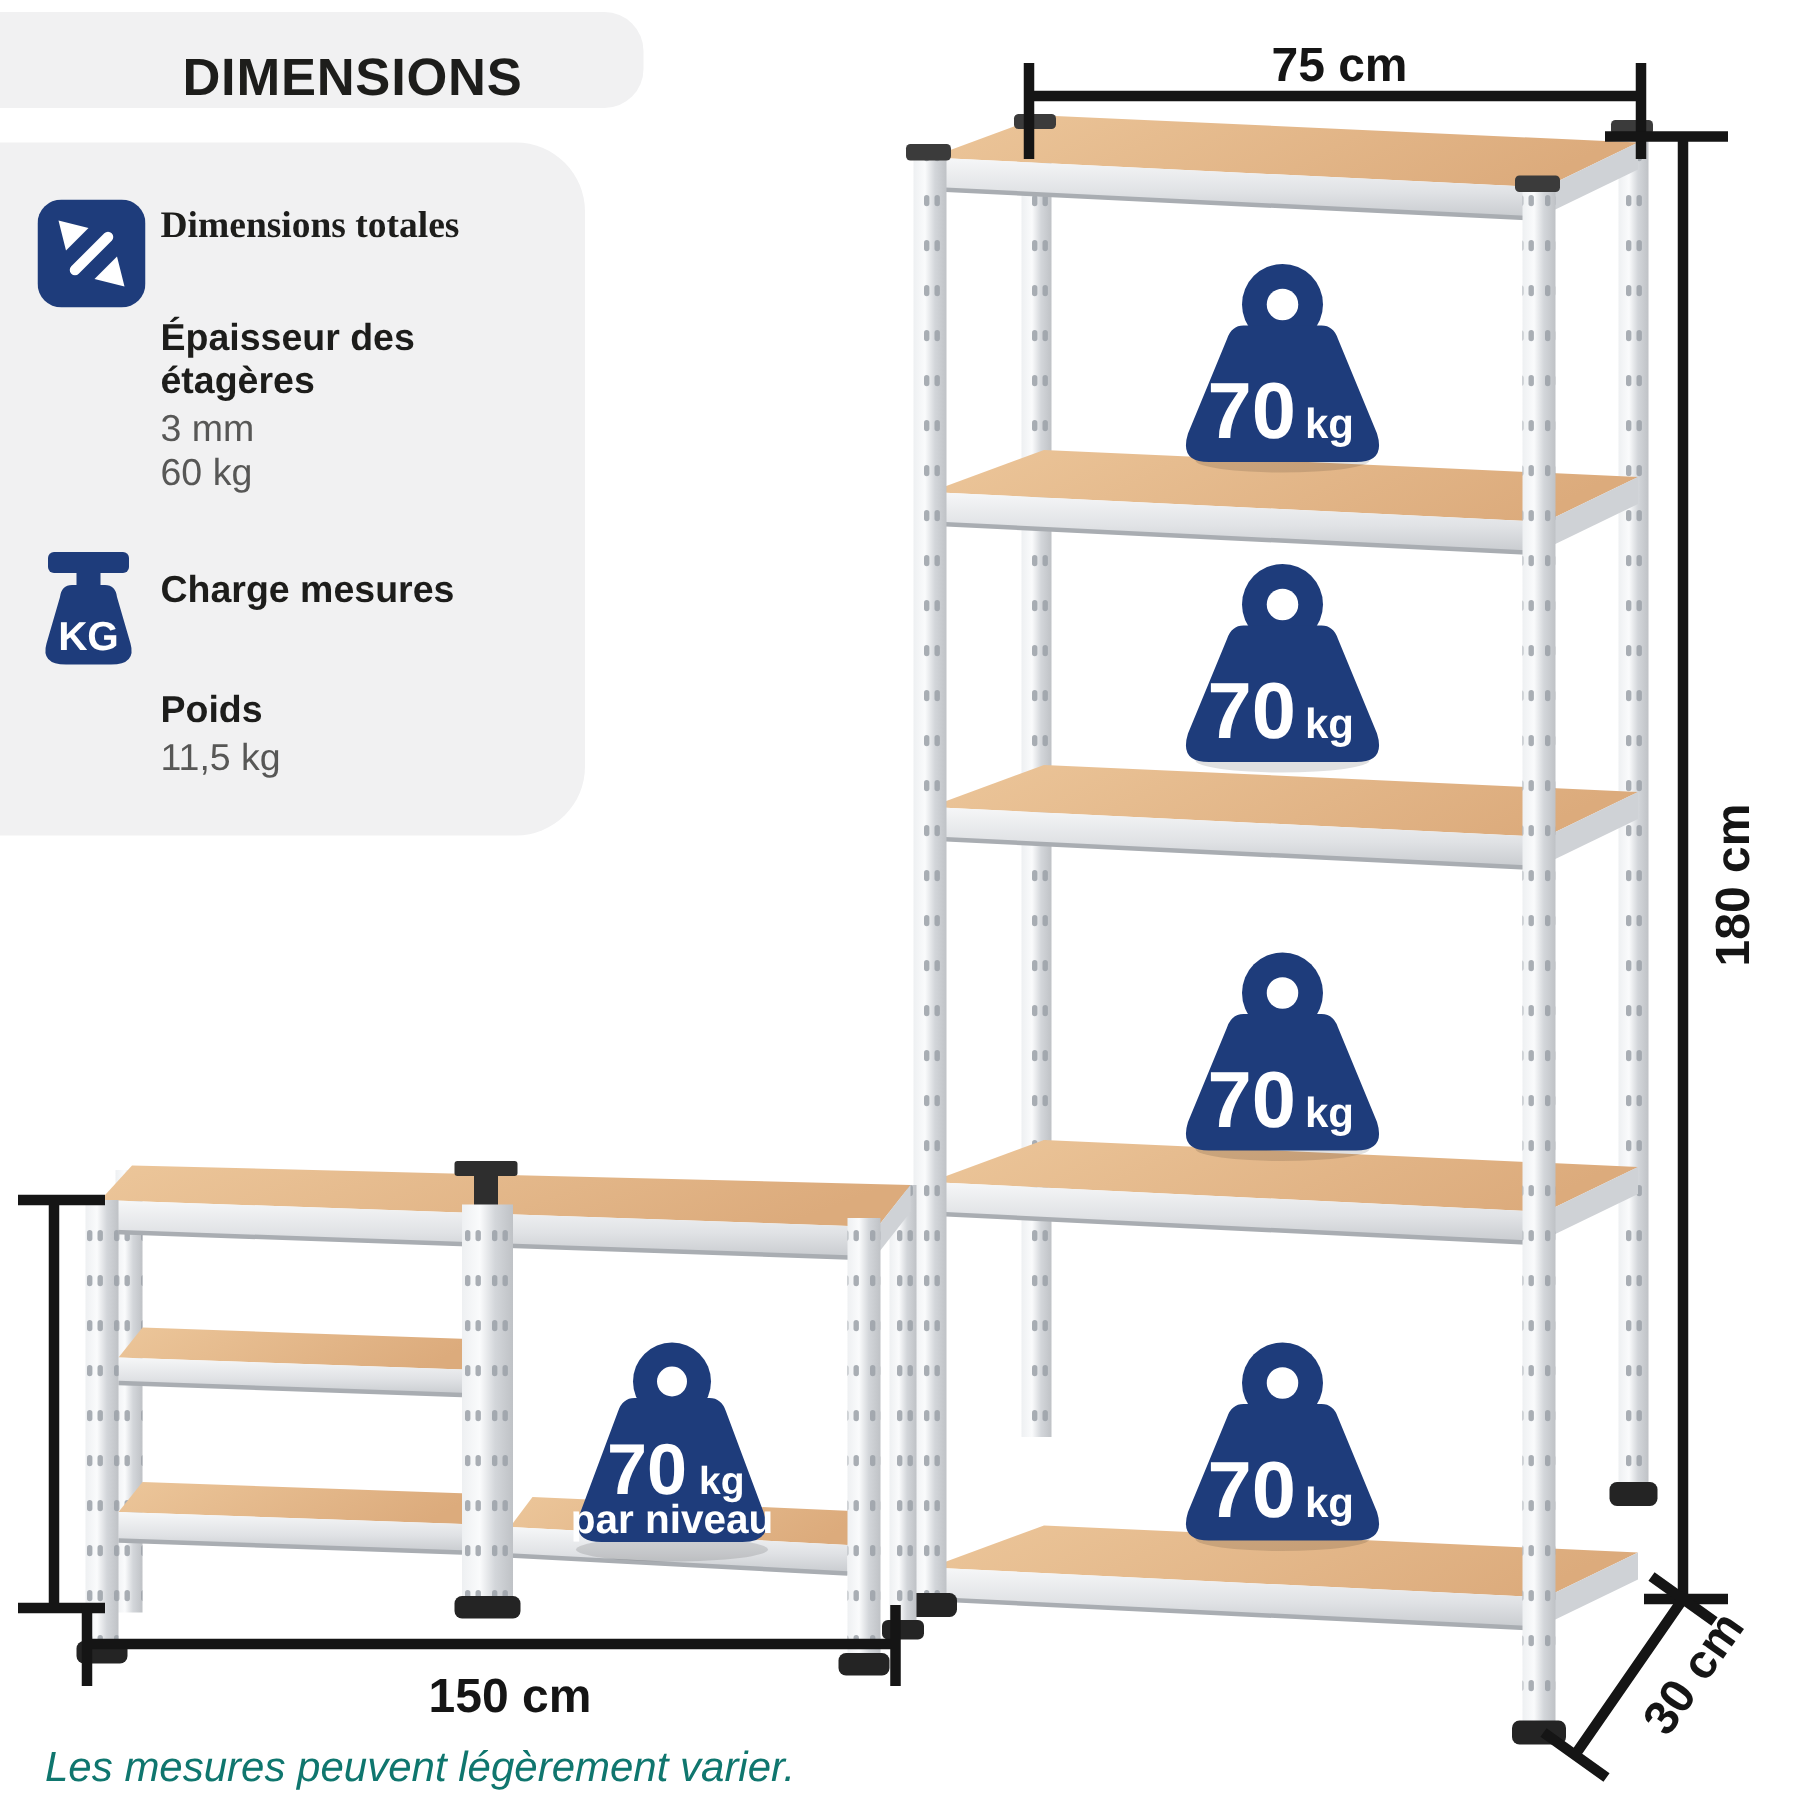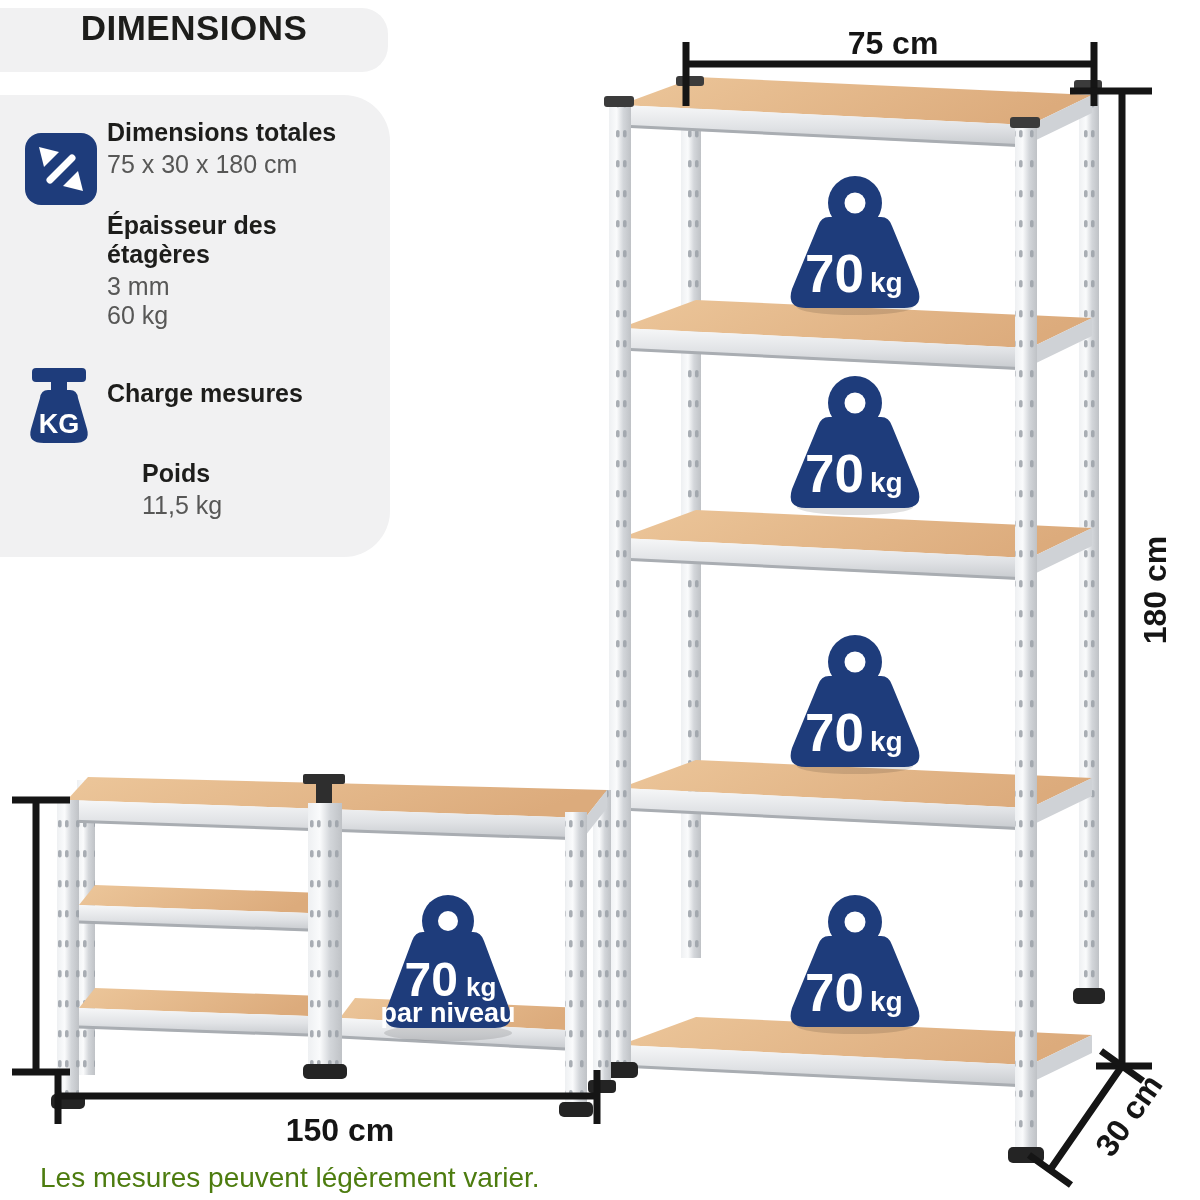--- a/index.html
+++ b/index.html
@@ -1,27 +1,27 @@
 <!DOCTYPE html>
 <html><head>
 <meta charset="utf-8">
 <style>
   html,body{margin:0;padding:0;background:#fff;}
   .canvas{position:relative;width:1200px;height:1200px;background:#ffffff;overflow:hidden;
           font-family:"Liberation Sans",sans-serif;}
   .banner{position:absolute;left:0;top:8px;width:388px;height:64px;background:#f1f1f2;
-          border-radius:0 26px 26px 0;display:flex;align-items:flex-start;justify-content:center;}
+          border-radius:0 26px 26px 0;display:flex;align-items:flex-end;justify-content:center;padding-left:41px;}
   .banner h1{margin:0;font-size:35px;font-weight:800;letter-spacing:.5px;color:#1d1d1b;}
   .panel{position:absolute;left:0;top:95px;width:390px;height:462px;background:#f1f1f2;
          border-radius:0 46px 46px 0;}
   .spec{position:absolute;left:107px;width:275px;}
   .spec .lb{font-size:25px;font-weight:700;color:#1d1d1b;line-height:1.16;}
   .spec .vl{font-size:25px;font-weight:400;color:#575756;line-height:1.16;margin-top:3px;}
   .icon{position:absolute;}
-  .footnote{position:absolute;left:40px;top:1162px;font-size:28px;color:#4d7c0f;}
+  .footnote{position:absolute;left:30px;top:1162px;font-size:28px;color:#0f766e;font-style:italic;}
   .scene{position:absolute;left:0;top:0;}
   svg text{font-family:"Liberation Sans",sans-serif;}
   .dimtxt{font-size:32px;font-weight:700;fill:#151515;}
   .dimline{stroke:#151515;stroke-width:7;fill:none;}
 </style>
 </head>
 <body>
 
 <div class="canvas">
 
@@ -38,35 +38,34 @@
       <polygon points="58,58 38,53 53,38" fill="#ffffff"></polygon>
     </svg>
 
     <svg class="icon" style="left:25px;top:269px;" width="68" height="80" viewBox="0 0 68 80">
       <rect x="7" y="4" width="54" height="14" rx="4" fill="#1e3c7b"></rect>
       <rect x="26" y="14" width="16" height="14" fill="#1e3c7b"></rect>
       <path d="M23,26 h22 q7,0 8,8 l9,31 q4,14 -13,14 H19 q-17,0 -13,-14 l9,-31 q1,-8 8,-8 z" fill="#1e3c7b"></path>
       <text x="34" y="69" text-anchor="middle" font-size="27" font-weight="800" fill="#ffffff">KG</text>
     </svg>
 
-    <div class="spec" style="top:23px;">
+    <div class="spec" style="top:41px;font-family:Liberation Serif, serif;">
       <div class="lb">Dimensions totales</div>
-      <div class="vl">75 x 30 x 180 cm</div>
     </div>
     <div class="spec" style="top:116px;">
       <div class="lb">Épaisseur des étagères</div>
       <div class="vl">3 mm</div>
     </div>
     <div class="spec" style="top:203px;">
       <div class="vl">60 kg</div>
     </div>
     <div class="spec" style="top:284px;">
       <div class="lb">Charge mesures</div>
     </div>
-    <div class="spec" style="top:364px;margin-left:35px;">
+    <div class="spec" style="top:364px;">
       <div class="lb">Poids</div>
       <div class="vl">11,5 kg</div>
     </div>
   </div>
 
   <svg class="scene" width="1200" height="1200" viewBox="0 0 1200 1200">
     <defs>
       <linearGradient id="postGrad" x1="0" y1="0" x2="1" y2="0">
         <stop offset="0" stop-color="#eef0f2"></stop>
           <stop offset="0.35" stop-color="#fafbfc"></stop>

